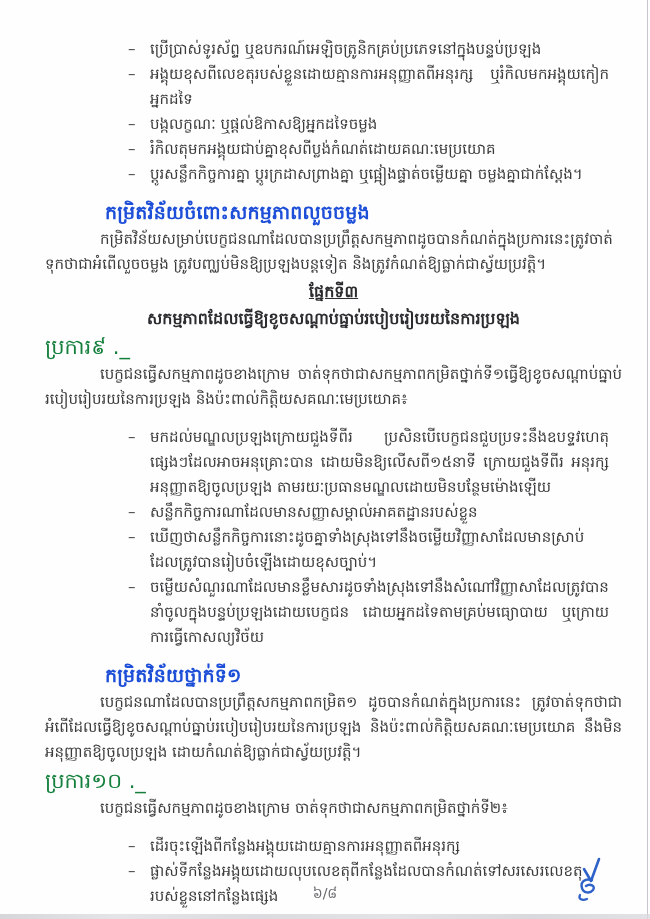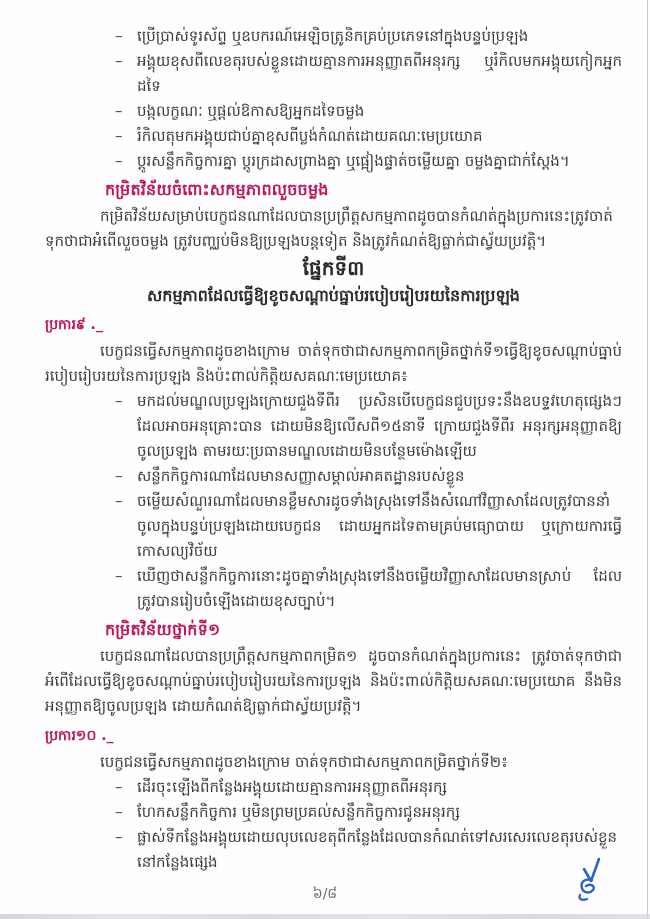--- a/index.html
+++ b/index.html
@@ -8,28 +8,28 @@
     width:650px;height:919px;
     margin:0 auto;
     background:#fefefe;
     overflow:hidden;
     font-family:"DejaVu Sans","Liberation Sans",sans-serif;
     color:#3b3b3d;
     font-size:15px;
     line-height:25px;
   }
   .doc{position:absolute;top:24px;left:45px;right:28px;}
-  .dash-list{list-style:none;margin:0;padding:0 0 0 70px;}
+  .dash-list{list-style:none;margin:13px;padding:0 0 0 70px;}
   .dash-list li{position:relative;padding-left:22px;text-align:justify;}
   .dash-list li::before{content:"–";position:absolute;left:0;top:0;color:#55555a;}
   .para{margin:0;text-align:justify;text-indent:55px;}
-  .subhead{font-weight:bold;color:#be185d;margin:3px 0 2px 60px;font-size:16px;letter-spacing:.2px;}
-  .art-head{font-weight:bold;color:#be185d;margin:4px 0 2px 0;font-size:14px;}
+  .subhead{font-weight:bold;color:#1d4ed8;margin:3px 0 2px 60px;font-size:19px;letter-spacing:.2px;}
+  .art-head{font-weight:normal;color:#15803d;margin:4px 0 2px 0;font-size:21px;}
   .center-line{text-align:center;font-weight:bold;color:#2c2c30;margin:2px 0;}
-  .part-label{font-size:20px;}
+  .part-label{font-size:16px;text-decoration:underline;}
   .part-title{font-size:16px;}
   .page-num{
     position:absolute;left:0;right:0;bottom:20px;
     text-align:center;font-size:14px;color:#6a6a70;line-height:12px;
   }
   .signature{position:absolute;right:38px;bottom:14px;width:42px;height:60px;}
   .edge-line-right{
     position:absolute;top:0;bottom:0;right:2px;width:1px;
     background:rgba(110,110,125,.38);
   }
@@ -57,32 +57,31 @@
     <p class="para">កម្រិតវិន័យសម្រាប់បេក្ខជនណាដែលបានប្រព្រឹត្តសកម្មភាពដូចបានកំណត់ក្នុងប្រការនេះត្រូវចាត់ទុកថាជាអំពើលួចចម្លង ត្រូវបញ្ឈប់មិនឱ្យប្រឡងបន្តទៀត និងត្រូវកំណត់ឱ្យធ្លាក់ជាស្វ័យប្រវត្តិ។</p>
 
     <div class="center-line part-label">ផ្នែកទី៣</div>
     <div class="center-line part-title">សកម្មភាពដែលធ្វើឱ្យខូចសណ្តាប់ធ្នាប់របៀបរៀបរយនៃការប្រឡង</div>
 
     <div class="art-head">ប្រការ៩ ._</div>
     <p class="para">បេក្ខជនធ្វើសកម្មភាពដូចខាងក្រោម ចាត់ទុកថាជាសកម្មភាពកម្រិតថ្នាក់ទី១ធ្វើឱ្យខូចសណ្តាប់ធ្នាប់របៀបរៀបរយនៃការប្រឡង និងប៉ះពាល់កិត្តិយសគណៈមេប្រយោគ៖</p>
     <ul class="dash-list">
         <li>មកដល់មណ្ឌលប្រឡងក្រោយជួងទីពីរ ប្រសិនបើបេក្ខជនជួបប្រទះនឹងឧបទ្ទវហេតុផ្សេងៗដែលអាចអនុគ្រោះបាន ដោយមិនឱ្យលើសពី១៥នាទី ក្រោយជួងទីពីរ អនុរក្សអនុញ្ញាតឱ្យចូលប្រឡង តាមរយៈប្រធានមណ្ឌលដោយមិនបន្ថែមម៉ោងឡើយ</li>
         <li>សន្លឹកកិច្ចការណាដែលមានសញ្ញាសម្គាល់អាគតដ្ឋានរបស់ខ្លួន</li>
+        <li>ឃើញថាសន្លឹកកិច្ចការនោះដូចគ្នាទាំងស្រុងទៅនឹងចម្លើយវិញ្ញាសាដែលមានស្រាប់ ដែលត្រូវបានរៀបចំឡើងដោយខុសច្បាប់។</li>
         <li>ចម្លើយសំណួរណាដែលមានខ្លឹមសារដូចទាំងស្រុងទៅនឹងសំណៅវិញ្ញាសាដែលត្រូវបាននាំចូលក្នុងបន្ទប់ប្រឡងដោយបេក្ខជន ដោយអ្នកដទៃតាមគ្រប់មធ្យោបាយ ឬក្រោយការធ្វើកោសល្យវិច័យ</li>
-        <li>ឃើញថាសន្លឹកកិច្ចការនោះដូចគ្នាទាំងស្រុងទៅនឹងចម្លើយវិញ្ញាសាដែលមានស្រាប់ ដែលត្រូវបានរៀបចំឡើងដោយខុសច្បាប់។</li>
       </ul>
 
     <div class="subhead">កម្រិតវិន័យថ្នាក់ទី១</div>
     <p class="para">បេក្ខជនណាដែលបានប្រព្រឹត្តសកម្មភាពកម្រិត១ ដូចបានកំណត់ក្នុងប្រការនេះ ត្រូវចាត់ទុកថាជាអំពើដែលធ្វើឱ្យខូចសណ្តាប់ធ្នាប់របៀបរៀបរយនៃការប្រឡង និងប៉ះពាល់កិត្តិយសគណៈមេប្រយោគ នឹងមិនអនុញ្ញាតឱ្យចូលប្រឡង ដោយកំណត់ឱ្យធ្លាក់ជាស្វ័យប្រវត្តិ។</p>
 
     <div class="art-head">ប្រការ១០ ._</div>
     <p class="para">បេក្ខជនធ្វើសកម្មភាពដូចខាងក្រោម ចាត់ទុកថាជាសកម្មភាពកម្រិតថ្នាក់ទី២៖</p>
     <ul class="dash-list">
         <li>ដើរចុះឡើងពីកន្លែងអង្គុយដោយគ្មានការអនុញ្ញាតពីអនុរក្ស</li>
-        <li>ហែកសន្លឹកកិច្ចការ ឬមិនព្រមប្រគល់សន្លឹកកិច្ចការជូនអនុរក្ស</li>
         <li>ផ្លាស់ទីកន្លែងអង្គុយដោយលុបលេខតុពីកន្លែងដែលបានកំណត់ទៅសរសេរលេខតុរបស់ខ្លួននៅកន្លែងផ្សេង</li>
       </ul>
 
   </div>
 
   <div class="page-num">៦/៨</div>
 
   <svg class="signature" viewBox="0 0 42 60" fill="none" xmlns="http://www.w3.org/2000/svg">
     <path d="M14 24 L21 36 L29 14" stroke="#2f62c9" stroke-width="2.6" stroke-linecap="round" stroke-linejoin="round"></path>
     <path d="M22 35 C15 33, 10 37, 12 43 C13 48, 20 49, 23 45 C26 41, 20 38, 16 41" stroke="#2f62c9" stroke-width="2.4" stroke-linecap="round" fill="none"></path>

